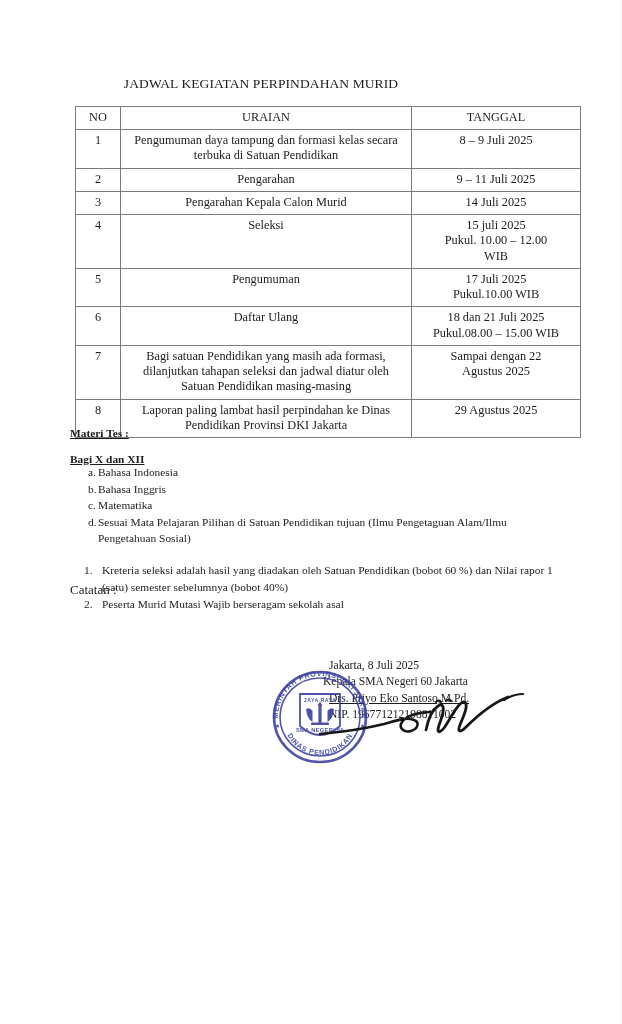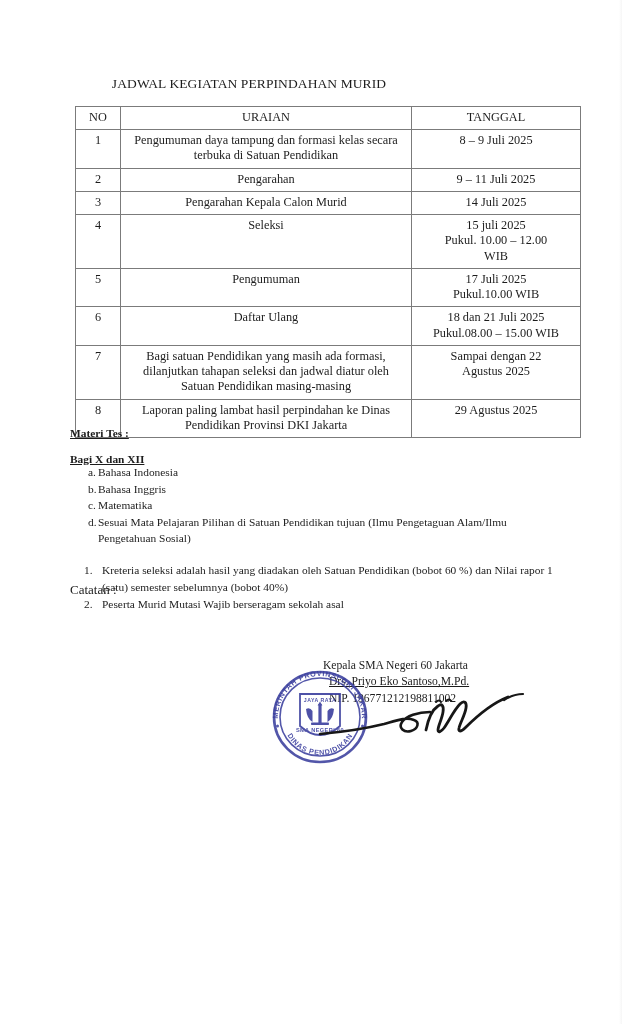--- a/index.html
+++ b/index.html
@@ -29,21 +29,21 @@
   .page-edge-right {
     position: absolute;
     top: 0; right: 0;
     width: 3px; height: 1024px;
     background: linear-gradient(to right, #ffffff, #f6f6f6);
   }
 
   .doc-title {
     position: absolute;
     top: 76px;
-    left: 0;
+    left: 12px;
     width: 498px;
     text-align: center;
     font-size: 13.5px;
     letter-spacing: .1px;
     white-space: nowrap;
   }
 
   
   .sched-wrap {
     position: absolute;
@@ -315,20 +315,21 @@
       <span class="mk">1.</span>
       <span class="tx">Kreteria seleksi adalah hasil yang diadakan oleh Satuan Pendidikan (bobot 60 %) dan Nilai rapor 1 (satu) semester sebelumnya (bobot 40%)</span>
     </div>
     <div class="li">
       <span class="mk">2.</span>
       <span class="tx">Peserta Murid Mutasi Wajib berseragam sekolah asal</span>
     </div>
   </div>
 
   <div class="sign-block">
+    <span class="sign-city">Jakarta, 8 Juli 2025</span>
     <span class="sign-role">Kepala SMA Negeri 60 Jakarta</span>
     <span class="sign-gap"></span>
     <span class="sign-name">Drs. Priyo Eko Santoso,M.Pd.</span>
     <span class="sign-nip">NIP. 196771212198811002</span>
   </div>
 
   <div class="stamp">
     <svg width="108" height="104" viewBox="0 0 108 104" xmlns="http://www.w3.org/2000/svg">
       <defs>
         <path id="arcTop" d="M 12,54 A 42,42 0 0 1 96,54" fill="none"></path>

